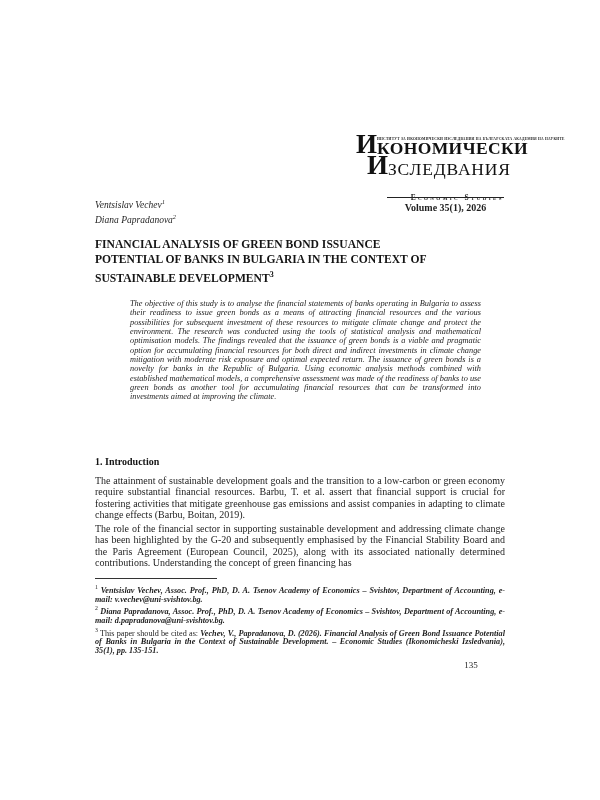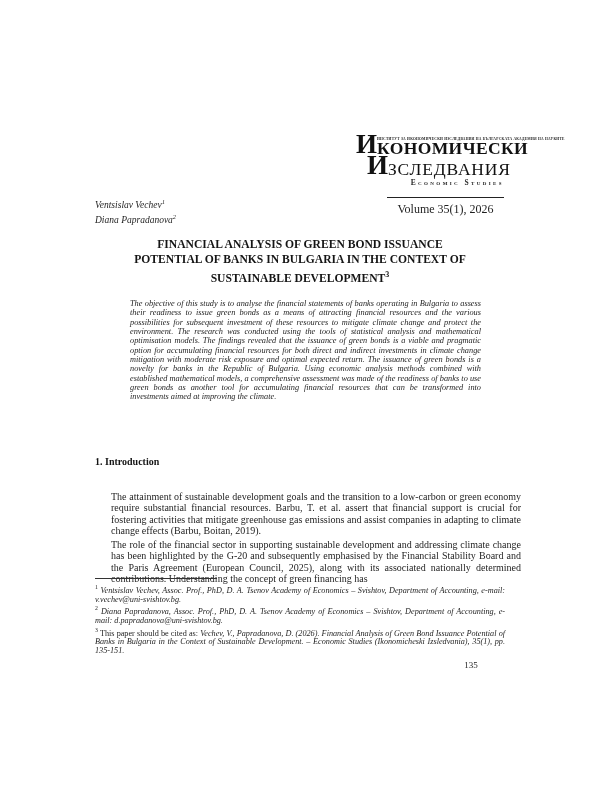--- a/index.html
+++ b/index.html
@@ -9,48 +9,48 @@
   }
   
   .logo{position:absolute;top:134px;left:356px;width:150px;color:#111;}
   .logo-row1{display:flex;align-items:flex-end;}
   .logo-big-i{font-size:27px;line-height:21px;font-weight:bold;letter-spacing:0;transform:scaleY(1.05);}
   .logo-col{display:flex;flex-direction:column;flex:1;}
   .logo-institute{font-size:3.6px;line-height:4px;letter-spacing:.25px;white-space:nowrap;overflow:hidden;color:#222;font-weight:bold;}
   .logo-word1{font-size:17.5px;line-height:14px;font-weight:bold;letter-spacing:.4px;white-space:nowrap;}
   .logo-row2{display:flex;align-items:flex-end;margin-left:11px;margin-top:0px;}
   .logo-word2{font-size:17.5px;line-height:14px;font-weight:normal;letter-spacing:.8px;white-space:nowrap;}
-  .logo-en{font-variant:small-caps;font-weight:bold;font-size:7.5px;letter-spacing:2.4px;text-align:right;margin-top:2px;padding-right:2px;color:#222;}
+  .logo-en{font-variant:small-caps;font-weight:bold;font-size:7.5px;letter-spacing:2.4px;text-align:right;margin-top:17px;padding-right:2px;color:#222;}
   
   .vol-rule{position:absolute;top:197px;left:387px;width:117px;border-top:1.2px solid #222;}
-  .volume{position:absolute;top:202px;left:387px;width:117px;text-align:center;font-size:12px;}
+  .volume{position:absolute;top:202px;left:387px;width:117px;text-align:center;font-size:10px;font-weight:bold;}
   .authors{position:absolute;top:196px;left:95px;font-style:italic;font-size:9.5px;line-height:12px;}
   .authors sup{font-size:6.5px;}
   
-  .title{position:absolute;top:237px;left:95px;width:410px;margin:0;text-align:center;
+  .title{position:absolute;top:237px;left:95px;width:410px;margin:0;text-align:left;
     font-size:11.6px;line-height:15.2px;font-weight:bold;color:#151515;}
   .title sup{font-size:8px;}
   
   .abstract{position:absolute;top:287px;left:118px;width:375px;font-style:italic;
     font-size:8.3px;line-height:9.35px;text-align:justify;color:#242424;}
   .abstract p{margin:12px;}
   
   .intro-heading{position:absolute;top:456px;left:95px;width:410px;margin:0;
     font-size:10px;font-weight:bold;color:#151515;}
-  .bodyp{position:absolute;left:95px;width:410px;margin:16px;
+  .bodyp{position:absolute;left:95px;width:410px;margin:0;
     font-size:10px;line-height:11.45px;text-align:justify;}
   .bodyp.p1{top:475px;}
   .bodyp.p2{top:523px;}
   
   .fn-rule{position:absolute;top:578px;left:95px;width:122px;border-top:1.2px solid #333;}
   .footnotes{position:absolute;top:583px;left:95px;width:410px;
     font-size:8.2px;line-height:8.85px;text-align:justify;}
   .footnotes p{margin:0;}
   .footnotes sup{font-size:5.8px;}
-  .it{font-style:italic;}
+  .it{font-style:italic;font-weight:bold;}
   .pageno{position:absolute;top:660px;left:445px;width:52px;text-align:center;font-size:9px;}
 </style>
 </head>
 <body>
 
 <div class="page">
 
   <div class="logo">
     <div class="logo-row1">
       <span class="logo-big-i">И</span>

